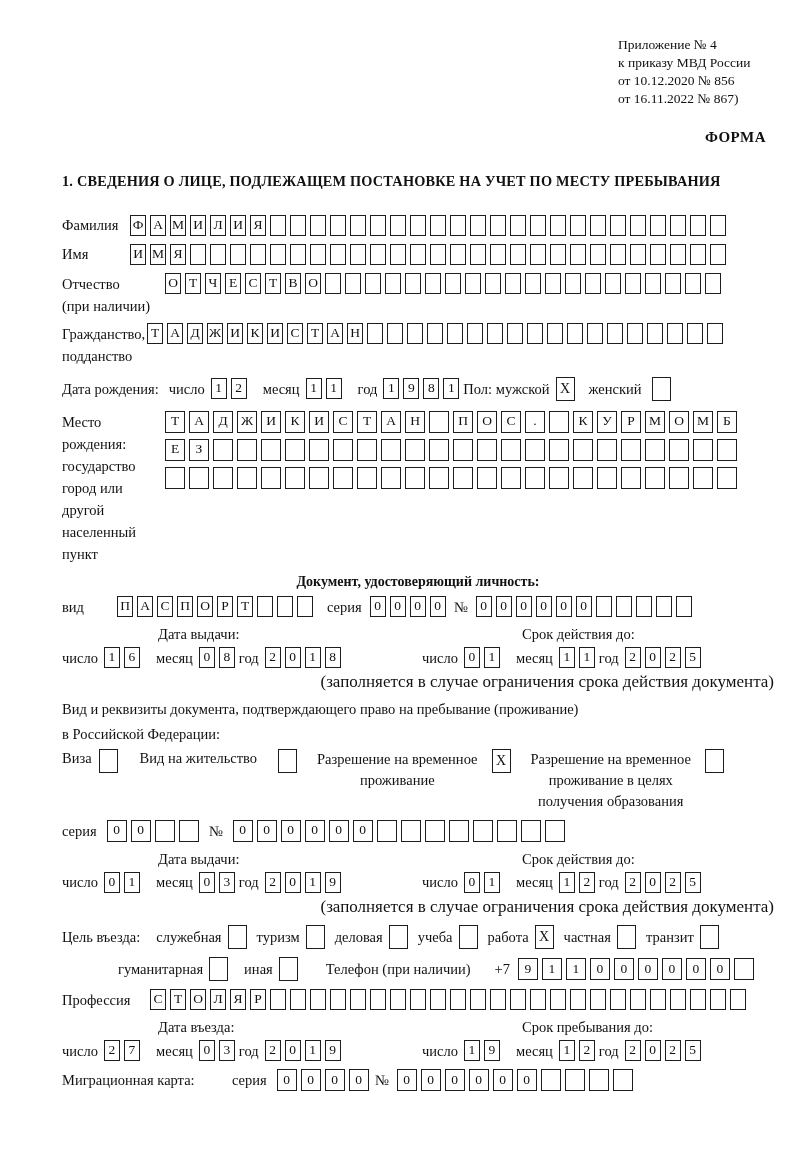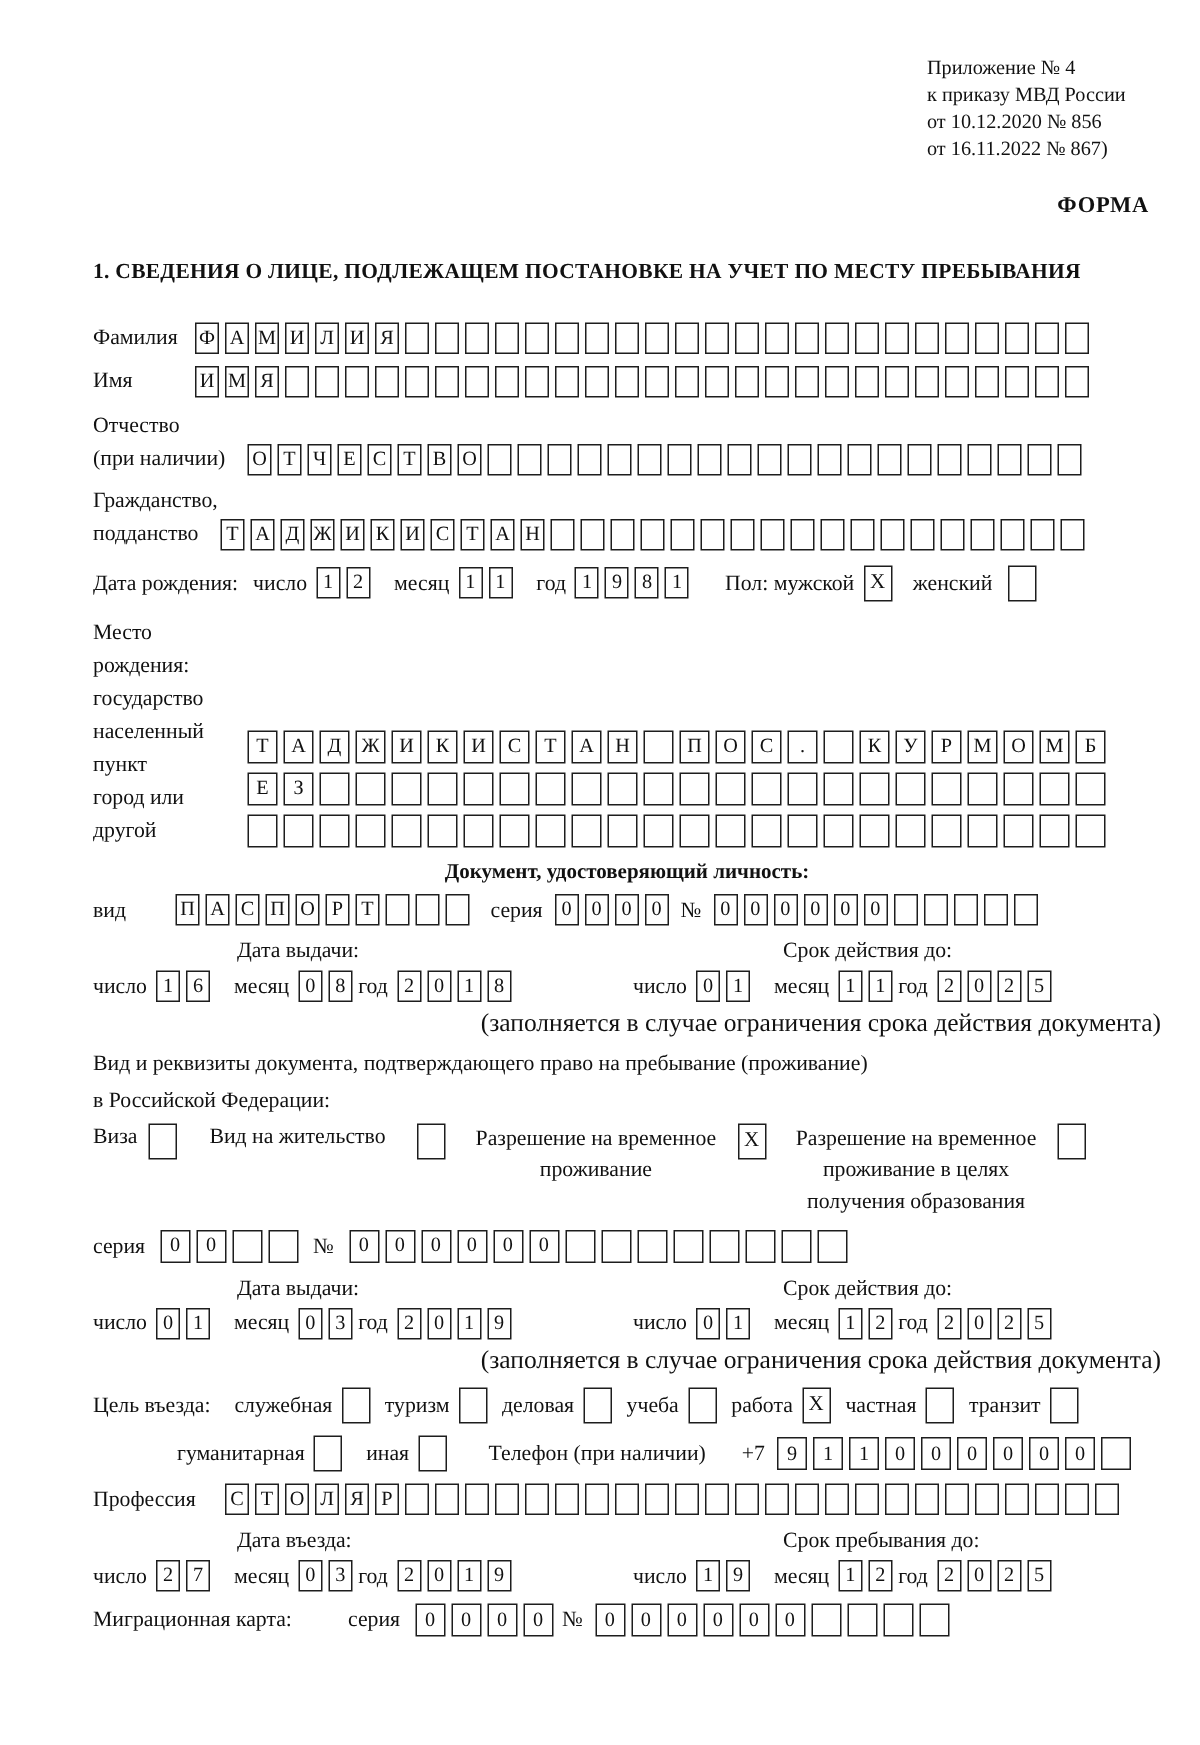--- a/index.html
+++ b/index.html
@@ -28,21 +28,21 @@
     font-size:13.5px;flex:none;box-sizing:border-box;background:#fff;
   }
   .wide .cell{width:20px;height:22px;}
   .cb{
     display:inline-flex;align-items:center;justify-content:center;
     width:19px;height:24px;border:1.5px solid #1d1d1d;
     font-size:14px;flex:none;box-sizing:border-box;vertical-align:middle;
   }
 
   .row{display:flex;align-items:center;}
-  .row-top{display:flex;align-items:flex-end;}
+  .row-top{display:flex;align-items:flex-start;}
   .lblcol{flex:none;}
   .stack div{line-height:22px;}
 
   .mt6{margin-top:6px;} .mt8{margin-top:8px;} .mt10{margin-top:10px;} .mt24{margin-top:24px;}
 
   .doc-head{font-weight:bold;text-align:center;margin-top:8px;font-size:14px;}
 
   .dual-head{display:flex;margin-top:8px;}
   .dual-head .h1{flex:none;width:360px;padding-left:96px;box-sizing:border-box;}
   .dual-head .h2{padding-left:100px;}
@@ -237,32 +237,32 @@
         <span class="cell">1</span>
         <span class="cell">1</span>
       </span>
     <span class="dg-lbl dg-gap">год</span>
     <span class="cells">
         <span class="cell">1</span>
         <span class="cell">9</span>
         <span class="cell">8</span>
         <span class="cell">1</span>
       </span>
-    <span style="margin-left:20px;margin-right:6px;">Пол: мужской</span>
+    <span style="margin-left:0;margin-right:6px;">Пол: мужской</span>
     <span class="cb">X</span>
     <span style="margin-left:14px;margin-right:10px;">женский</span>
     <span class="cb"></span>
   </div>
 
   <div class="row-top mt10">
     <span class="lblcol stack" style="width:103px;">
       <div>Место рождения:</div>
       <div>государство</div>
+      <div>город или другой</div>
       <div>населенный пункт</div>
-      <div>город или другой</div>
     </span>
     <span>
       <div class="cells wide">
           <span class="cell">Т</span>
           <span class="cell">А</span>
           <span class="cell">Д</span>
           <span class="cell">Ж</span>
           <span class="cell">И</span>
           <span class="cell">К</span>
           <span class="cell">И</span>

